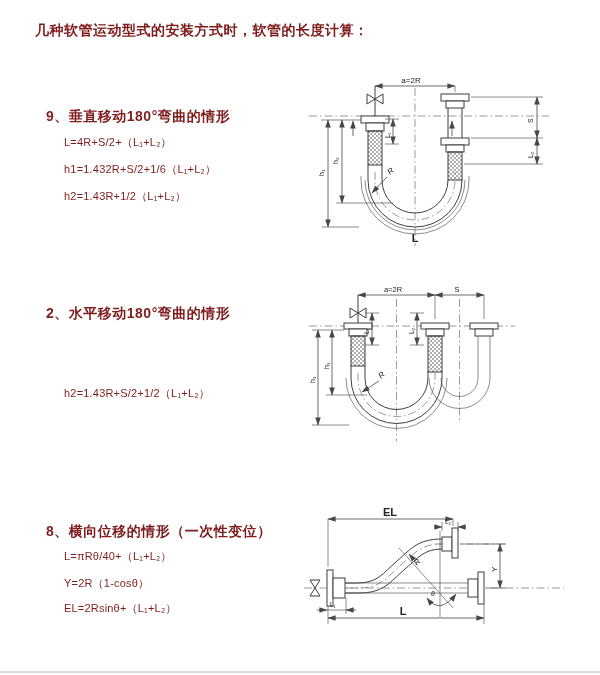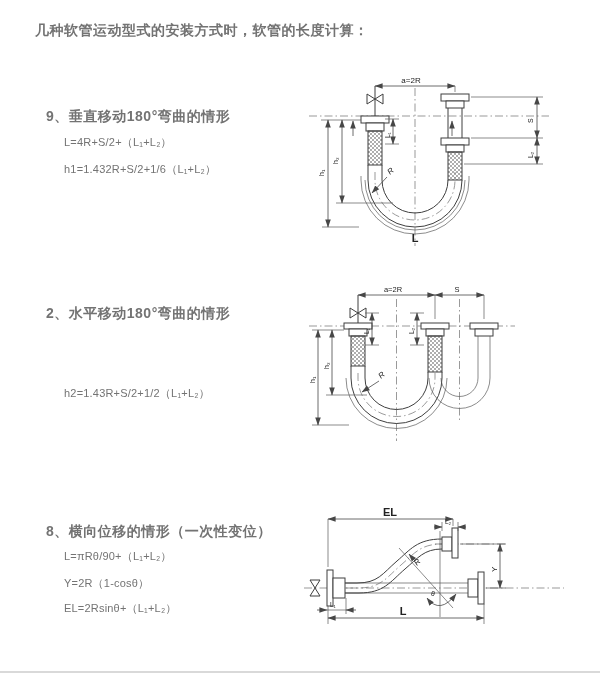--- a/index.html
+++ b/index.html
@@ -1,17 +1,17 @@
 <!DOCTYPE html>
 <html><head>
 <meta charset="utf-8">
 <style>
   html,body { margin:0; padding:0; background:#fff; }
   .page { position:relative; width:600px; height:675px; background:#ffffff; overflow:hidden;
-          font-family:"Liberation Sans","DejaVu Sans",sans-serif; color:#737373; }
+          font-family:"Liberation Sans","DejaVu Sans",sans-serif; color:#7f1d1d; }
   .title { position:absolute; left:35px; top:22px; font-size:14px; font-weight:bold; letter-spacing:0.5px; }
   .heading { position:absolute; font-size:14px; font-weight:bold; letter-spacing:0.5px; }
   .formula { position:absolute; font-size:11px; letter-spacing:0.2px; }
   svg { position:absolute; }
   svg text { font-family:"Liberation Sans","DejaVu Sans",sans-serif; fill:#222; }
   .dline { stroke:#3f3f3f; stroke-width:1; fill:none; }
   .thin  { stroke:#5a5a5a; stroke-width:0.7; fill:none; }
   .cl    { stroke:#6f6f6f; stroke-width:0.7; fill:none; stroke-dasharray:8 3 1.5 3; }
   .dim   { stroke:#474747; stroke-width:0.8; fill:none; }
   .fit   { fill:#ffffff; stroke:#3f3f3f; stroke-width:1; }
@@ -20,26 +20,27 @@
 </head>
 <body>
 
 <div class="page">
 
   <div class="title">几种软管运动型式的安装方式时，软管的长度计算：</div>
 
   <div class="heading" style="left:46px; top:108px">9、垂直移动180°弯曲的情形</div>
   <div class="formula" style="left:64px; top:135px">L=4R+S/2+（L₁+L₂）</div>
   <div class="formula" style="left:64px; top:162px">h1=1.432R+S/2+1/6（L₁+L₂）</div>
+  <div class="formula" style="left:64px; top:189px">h2=1.43R+1/2（L₁+L₂）</div>
 
   <div class="heading" style="left:46px; top:305px">2、水平移动180°弯曲的情形</div>
   <div class="formula" style="left:64px; top:386px">h2=1.43R+S/2+1/2（L₁+L₂）</div>
 
   <div class="heading" style="left:46px; top:523px">8、横向位移的情形（一次性变位）</div>
-  <div class="formula" style="left:64px; top:549px">L=πRθ/90+（L₁+L₂）</div>
+  <div class="formula" style="left:64px; top:549px">L=πRθ/40+（L₁+L₂）</div>
   <div class="formula" style="left:64px; top:576px">Y=2R（1-cosθ）</div>
   <div class="formula" style="left:64px; top:601px">EL=2Rsinθ+（L₁+L₂）</div>
 
   <svg style="left:305px; top:72px" width="250" height="180" viewBox="0 0 250 180">
     <defs>
       <marker id="arr1" viewBox="0 0 8 8" refX="7.6" refY="4" markerWidth="8.5" markerHeight="8" orient="auto-start-reverse" markerUnits="userSpaceOnUse">
         <path d="M0,1.2 L8,4 L0,6.8 Z" fill="#474747"></path>
       </marker>
       <pattern id="br1" width="4" height="4" patternUnits="userSpaceOnUse">
         <path d="M0,4 L4,0 M0,0 L4,4" stroke="#777" stroke-width="0.6"></path>

